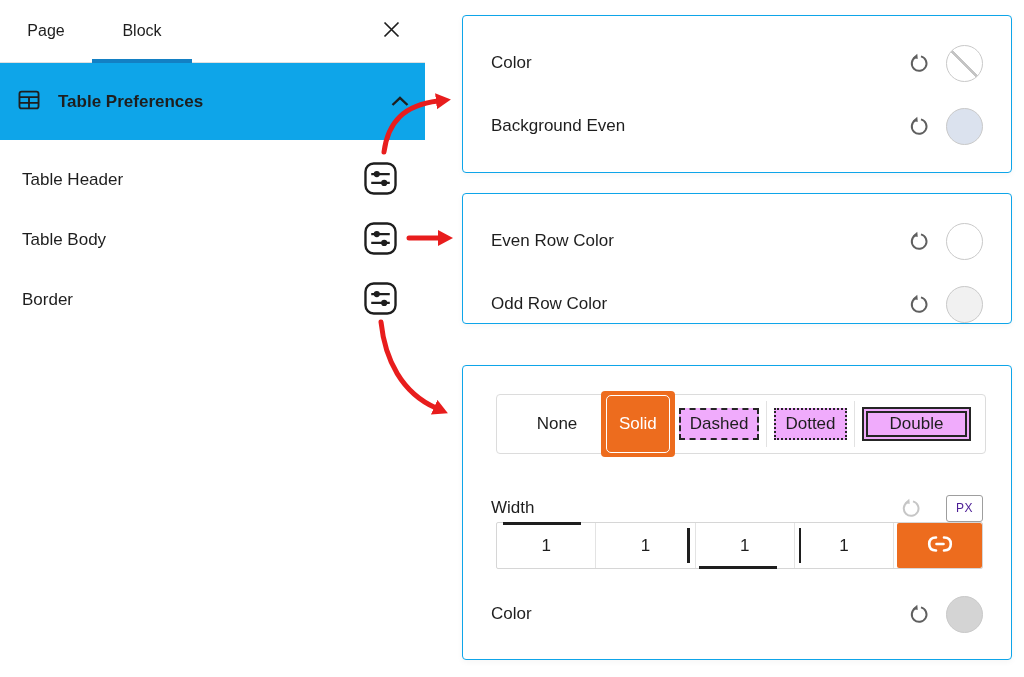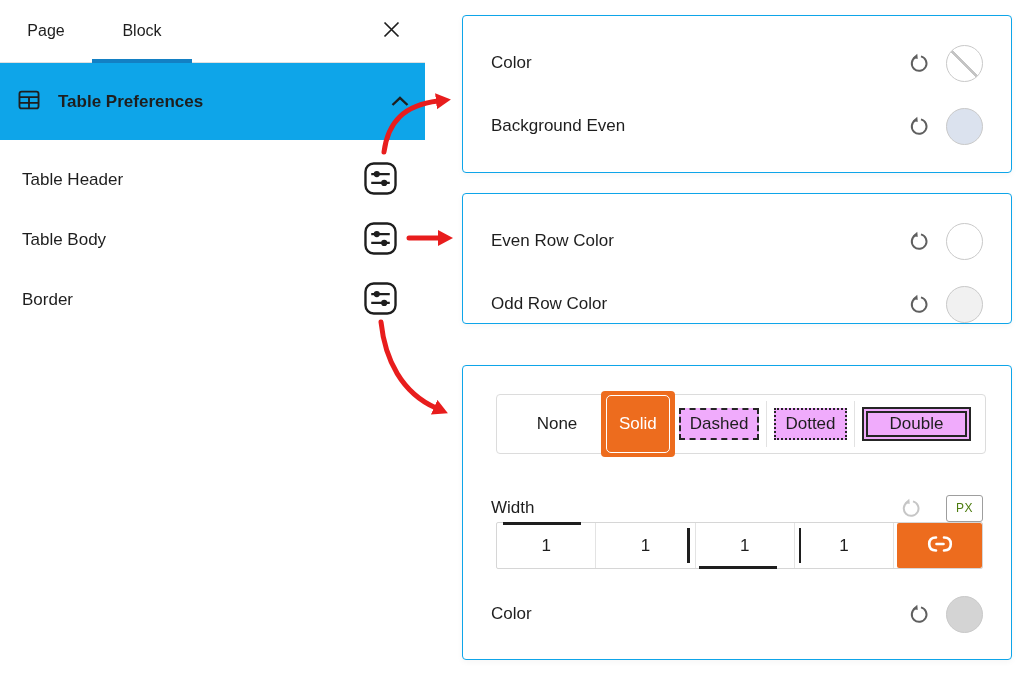--- a/index.html
+++ b/index.html
@@ -41,21 +41,21 @@
   .seg{font-size:17px;color:#1e1e1e;background:#f0abfc;cursor:pointer;white-space:nowrap;}
   .seg-none{border:none;background:none;width:72px;text-align:center;padding:6px 0;}
   .seg-solid{background:var(--accent-orange,#ed6c1e);border:none;border-radius:4px;padding:4px 5px;margin-left:8px;}
   .seg-solid-inner{display:block;border:1.5px solid #fff;border-radius:5px;padding:18px 12px;color:#fff;font-size:17px;}
   .seg-dashed{border:2px dashed #252525;padding:4px 9px;margin-left:4px;}
   .seg-dotted{border:2px dotted #252525;padding:4px 9px;}
   .seg-double{border:6px double #252525;padding:1px 22px;}
   .seg-divider{width:1px;height:46px;background:#e2e2e2;margin:0 7px;}
   
   .width-header{position:absolute;top:124px;left:28px;right:28px;height:36px;display:flex;align-items:center;justify-content:space-between;}
-  .unit-btn{width:37px;height:27px;border:1px solid #9e9e9e;border-radius:3px;background:#fff;color:#4d7c0f;
+  .unit-btn{width:37px;height:27px;border:1px solid #9e9e9e;border-radius:3px;background:#fff;color:#4c1d95;
             font-size:12px;letter-spacing:.5px;font-family:"Liberation Sans",sans-serif;cursor:pointer;margin-left:20px;}
   .width-inputs{position:absolute;top:156px;left:33px;width:487px;height:47px;border:1px solid #d6d6d6;border-radius:2px;
                 box-sizing:border-box;display:flex;background:#fff;}
   .winput{flex:1;position:relative;border-right:1px solid #e3e3e3;display:flex;}
   .winput input{width:100%;border:none;outline:none;text-align:center;font-size:17px;color:#1e1e1e;
                 font-family:"Liberation Sans",sans-serif;background:transparent;}
   .ind-top{position:absolute;top:-1px;left:6px;width:78px;height:3px;background:#1e1e1e;pointer-events:none;}
   .ind-bottom{position:absolute;bottom:-1px;left:3px;width:78px;height:3px;background:#1e1e1e;pointer-events:none;}
   .ind-right{position:absolute;right:5px;top:5px;bottom:5px;width:2.5px;background:#1e1e1e;pointer-events:none;}
   .ind-left{position:absolute;left:4px;top:5px;bottom:5px;width:2.5px;background:#1e1e1e;pointer-events:none;}

